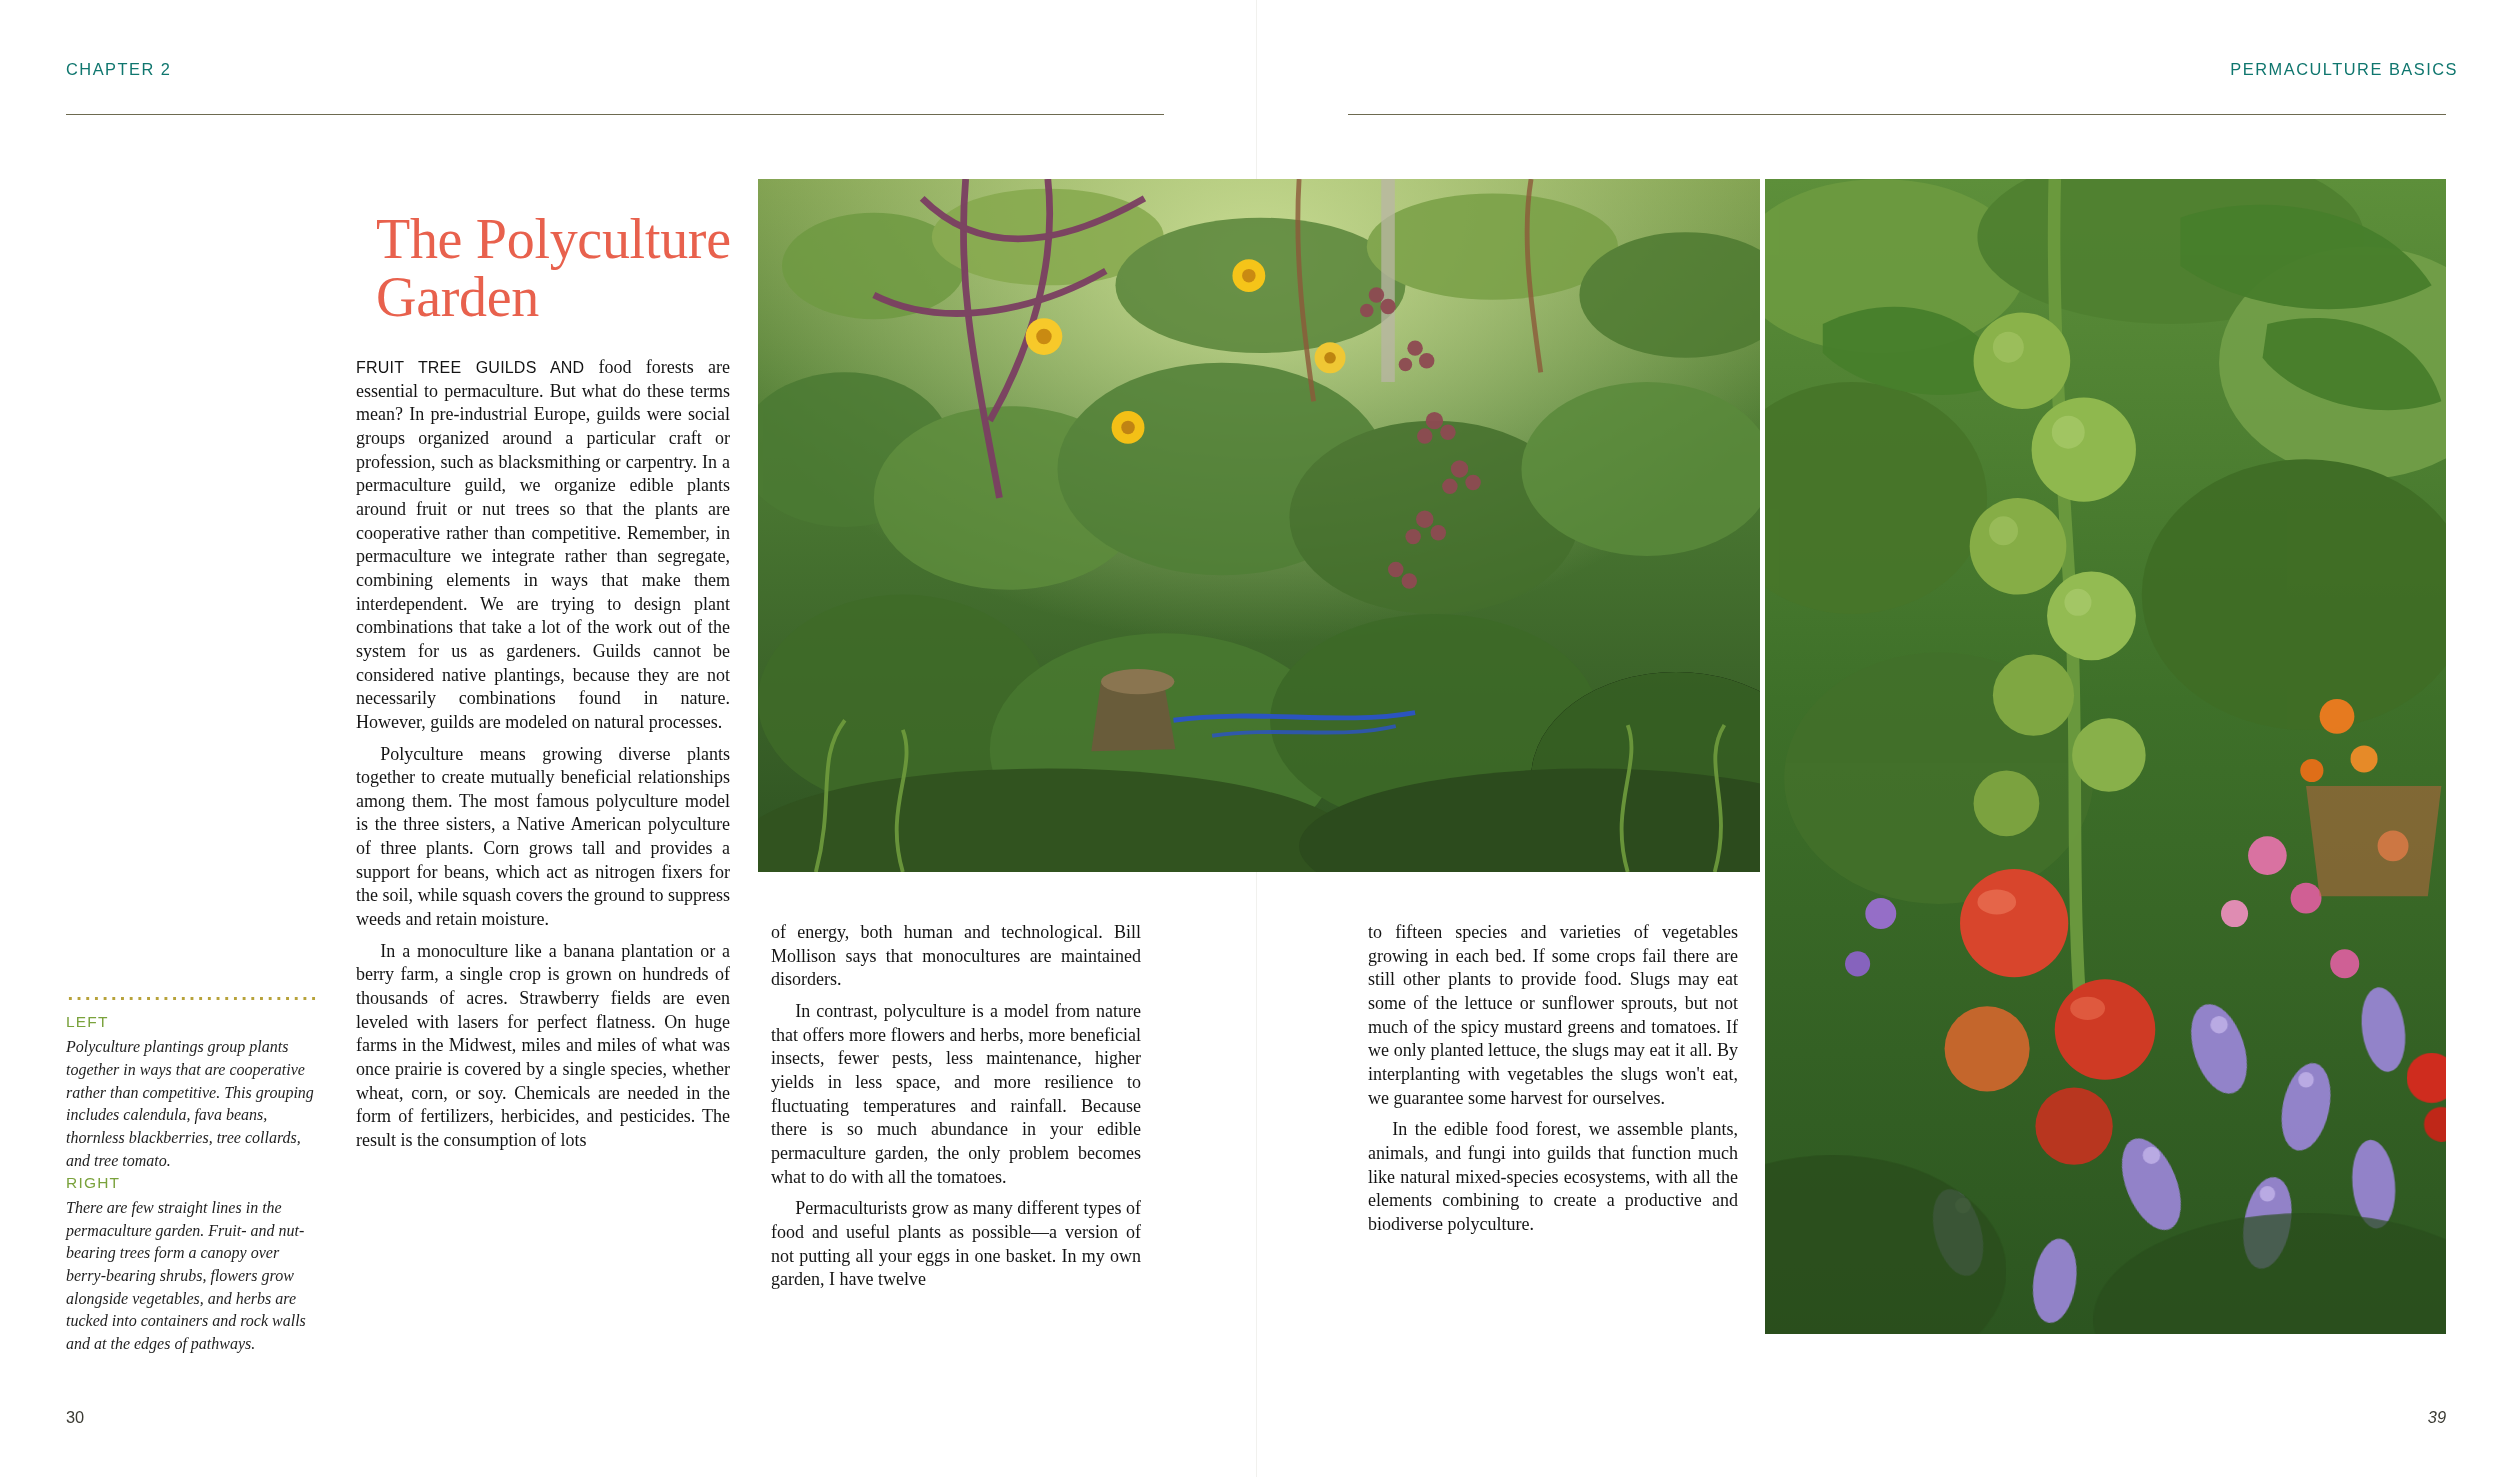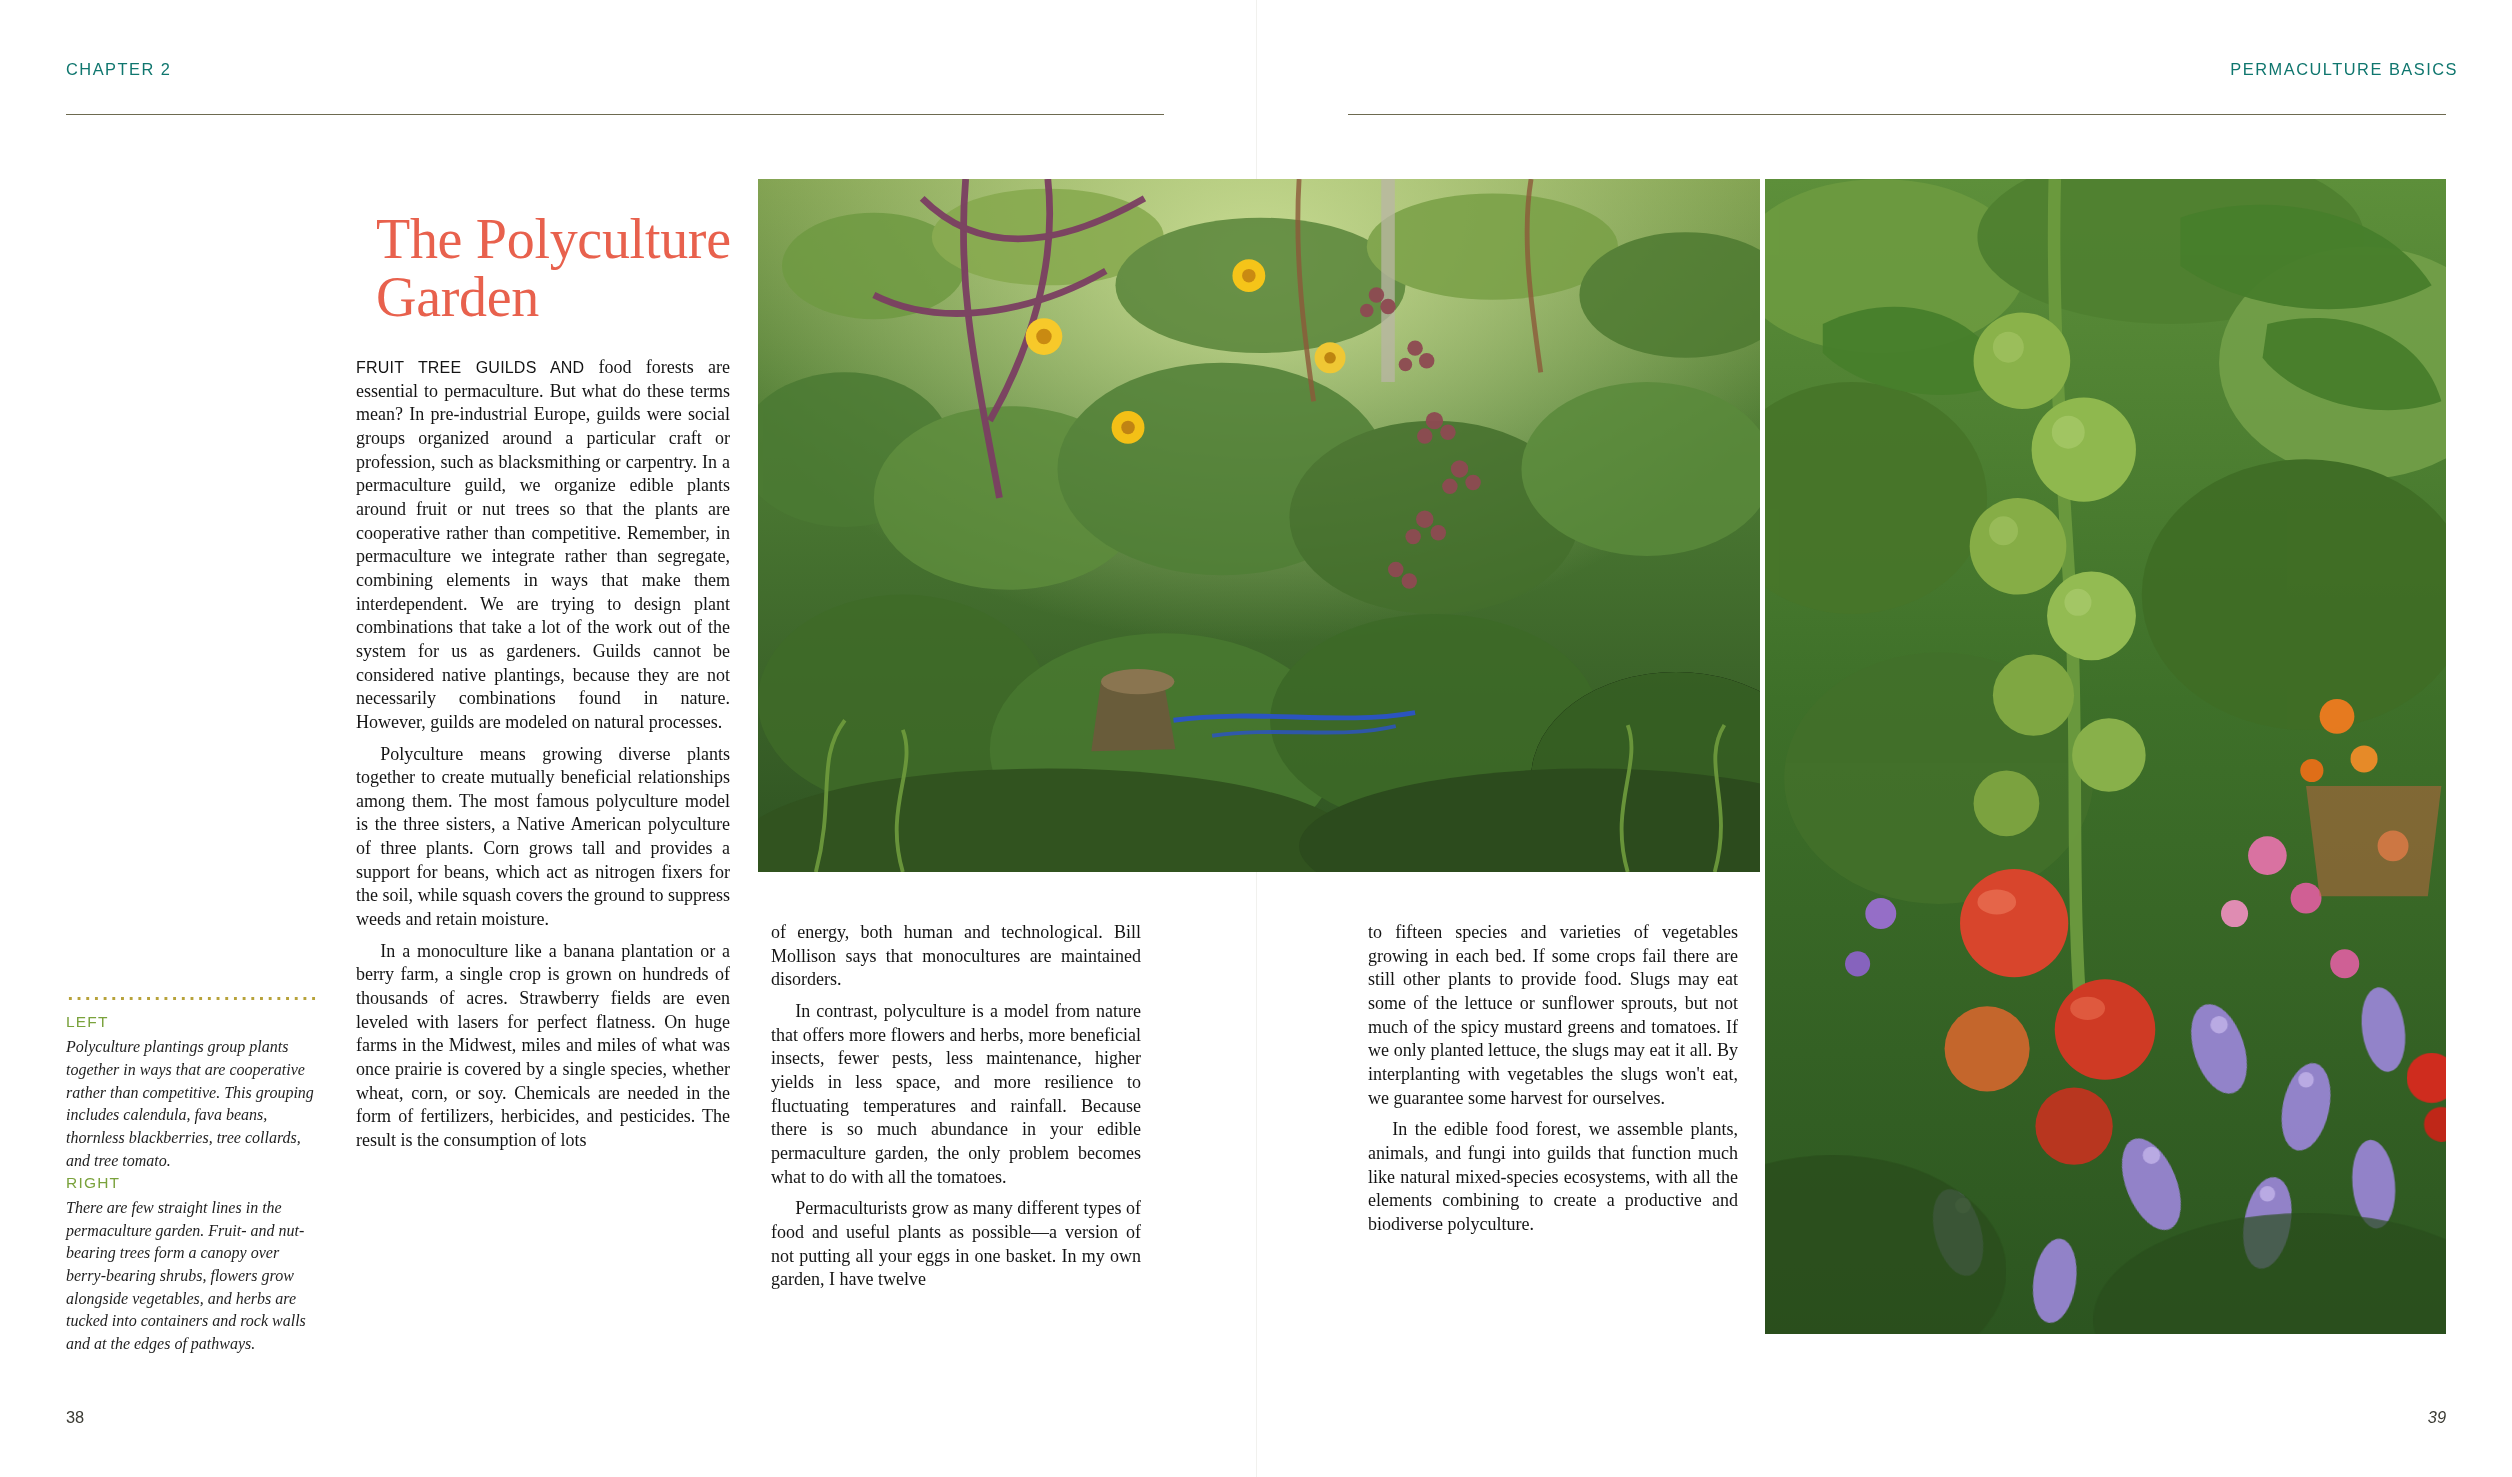--- a/index.html
+++ b/index.html
@@ -386,17 +386,17 @@
       <circle cx="690" cy="930" r="26" fill="#cf2c1e"></circle>
       <circle cx="700" cy="978" r="18" fill="#bf2718"></circle>
 
       <path d="M560 628 L700 628 L686 742 L574 742 Z" fill="#b9663f" opacity="0.55"></path>
 
       <ellipse cx="70" cy="1130" rx="180" ry="120" fill="#2a4d1c" opacity="0.85"></ellipse>
       <ellipse cx="560" cy="1180" rx="220" ry="110" fill="#2a4d1c" opacity="0.7"></ellipse>
     </svg>
   </div>
 
-  <div class="folio left">38</div>
+  <div class="folio left">30</div>
   <div class="folio right">39</div>
 
 </div>
 
 
 </body></html>

